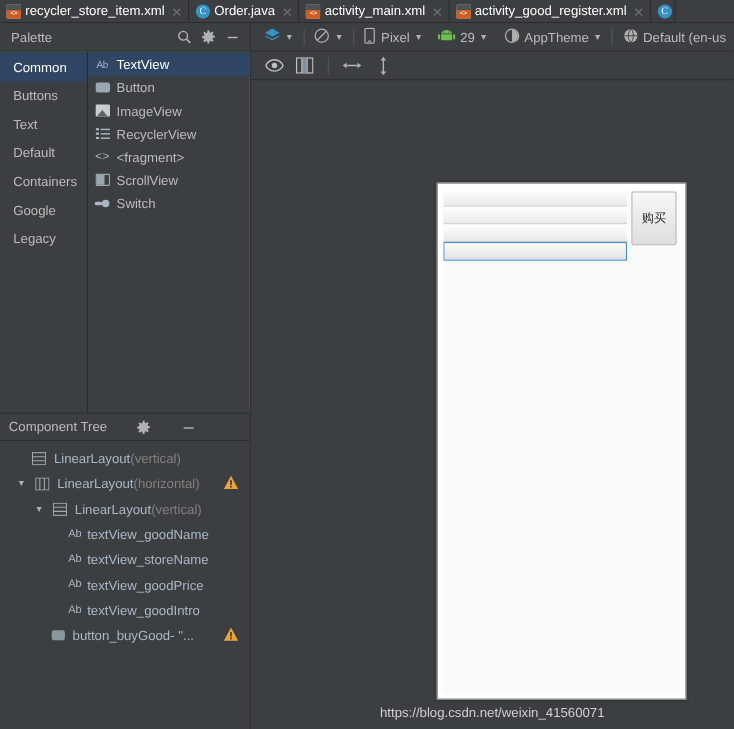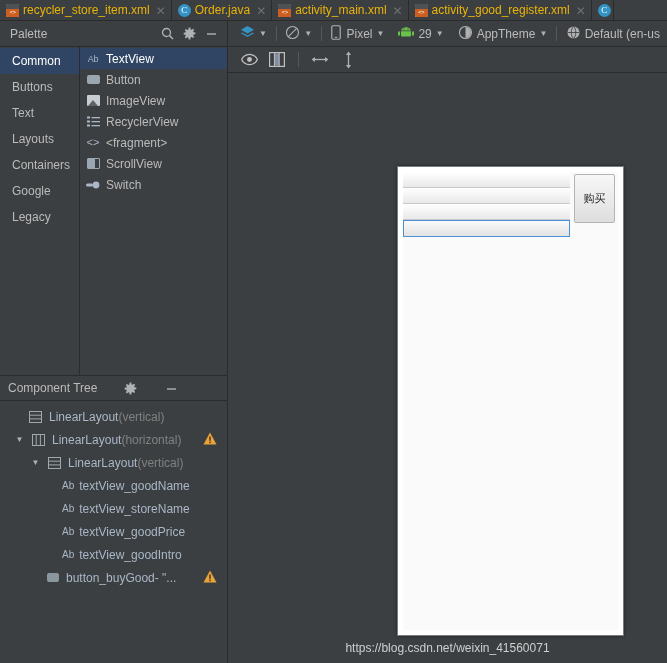--- a/index.html
+++ b/index.html
@@ -25,21 +25,21 @@
   }
   .tab {
     display: flex; align-items: center; gap: 4px;
     padding: 0 5px 0 6px;
     height: 21px;
     background: #3c3f41;
     border-right: 1px solid #2b2b2b;
     white-space: nowrap;
     flex: none;
   }
-  .tab .tlabel { color: #eab308; font-size: 12px; line-height: 21px; }
+  .tab .tlabel { color: #ffffff; font-size: 12px; line-height: 21px; }
   .tab .tclose { color: #6e7174; font-size: 12px; padding-left: 2px; }
   .tab.partial { padding-right: 2px; }
 
   
   .ico-xml {
     width: 13px; height: 13px; position: relative; flex: none;
     background: #a9b7c6;
     border-radius: 1px;
   }
   .ico-xml::before {
@@ -314,21 +314,21 @@
           </svg>
       </span>
     </div>
 
     <div class="palette-body">
 
       <div class="cat-col">
         <div class="cat sel"><span>Common</span></div>
         <div class="cat"><span>Buttons</span></div>
         <div class="cat"><span>Text</span></div>
-        <div class="cat"><span>Layouts</span></div>
+        <div class="cat"><span>Default</span></div>
         <div class="cat"><span>Containers</span></div>
         <div class="cat"><span>Google</span></div>
         <div class="cat"><span>Legacy</span></div>
       </div>
 
       <div class="item-col">
 
         <div class="pitem sel">
           <span class="pi-ico">
               <span class="gl-ab">Ab</span>

